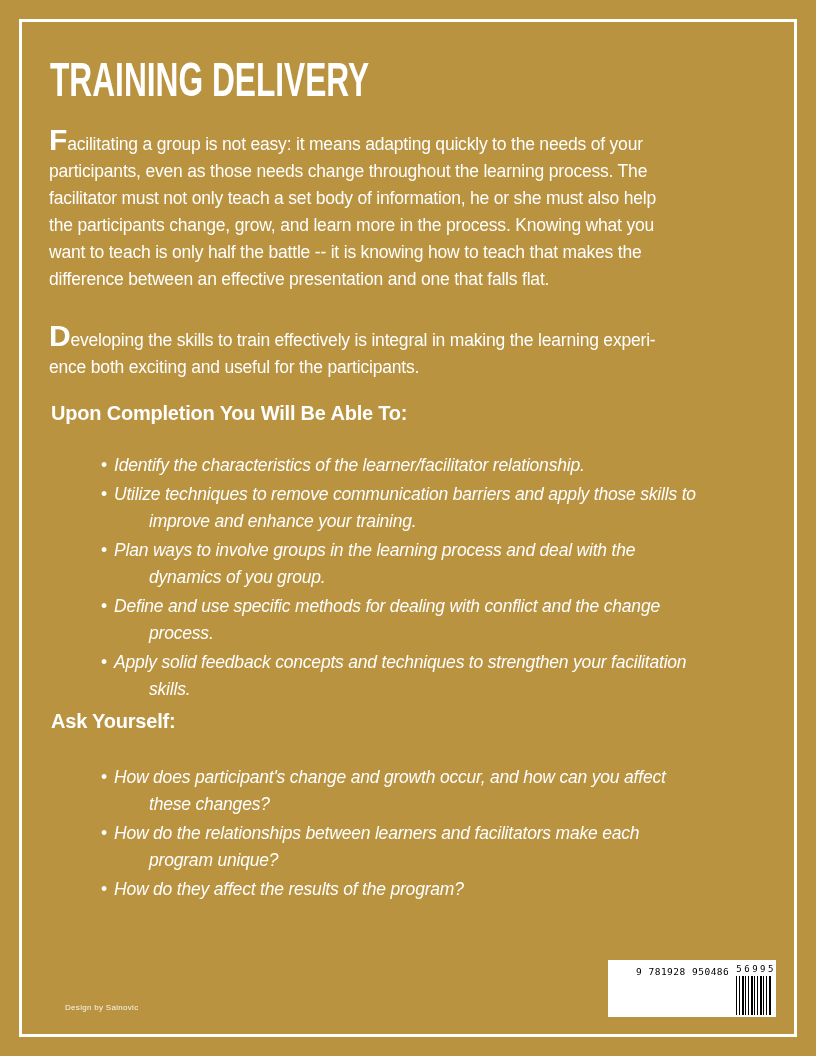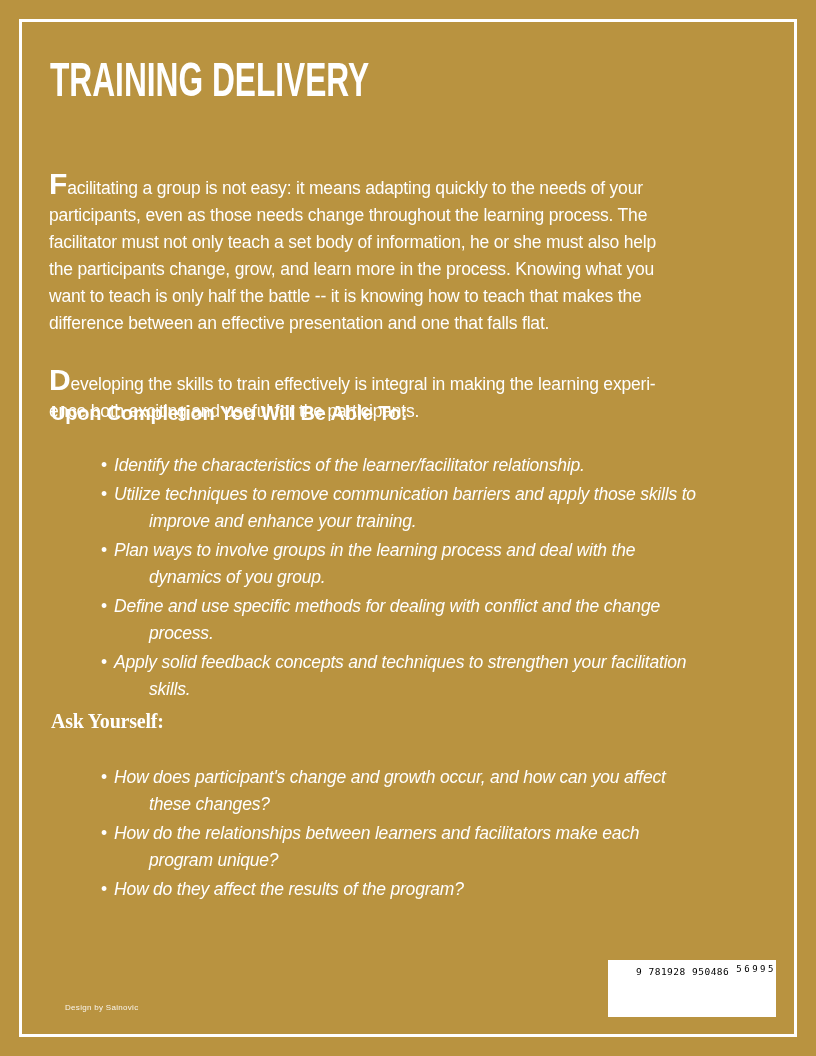--- a/index.html
+++ b/index.html
@@ -36,38 +36,37 @@
     white-space: nowrap;
   }
   .para {
     position: absolute;
     left: 49px;
     width: 740px;
     font-size: 17.5px;
     line-height: 27px;
     letter-spacing: -0.2px;
     white-space: pre;
-    margin-top: 44px;
   }
   .para-1 { top: 126px; }
   .para-2 { top: 322px; }
   .dropcap {
     font-size: 30px;
     font-weight: bold;
   }
   .section-heading {
     position: absolute;
     left: 51px;
     font-size: 20px;
     font-weight: bold;
     letter-spacing: -0.2px;
     white-space: nowrap;
   }
   .heading-completion { top: 402px; }
-  .heading-ask { top: 710px; font-family: Liberation Serif, serif; }
+  .heading-ask { top: 710px; }
   .bullet-list {
     position: absolute;
     left: 99px;
     width: 690px;
     margin: 0;
     padding: 0;
     list-style: none;
     font-style: italic;
     font-size: 17.5px;
     line-height: 27px;
@@ -116,21 +115,21 @@
     font-family: "DejaVu Sans Mono", monospace;
     font-size: 9.5px;
     letter-spacing: 0.5px;
     text-align: center;
     margin-top: 2px;
     white-space: nowrap;
   }
   .bc-supp {
     width: 35px;
     display: flex;
-    flex-direction: row;
+    flex-direction: column;
   }
   .bc-supp-num {
     font-family: "DejaVu Sans Mono", monospace;
     font-size: 9px;
     letter-spacing: 2.5px;
     text-align: center;
     white-space: nowrap;
   }
   .bc-bars-supp {
     flex: 1;

